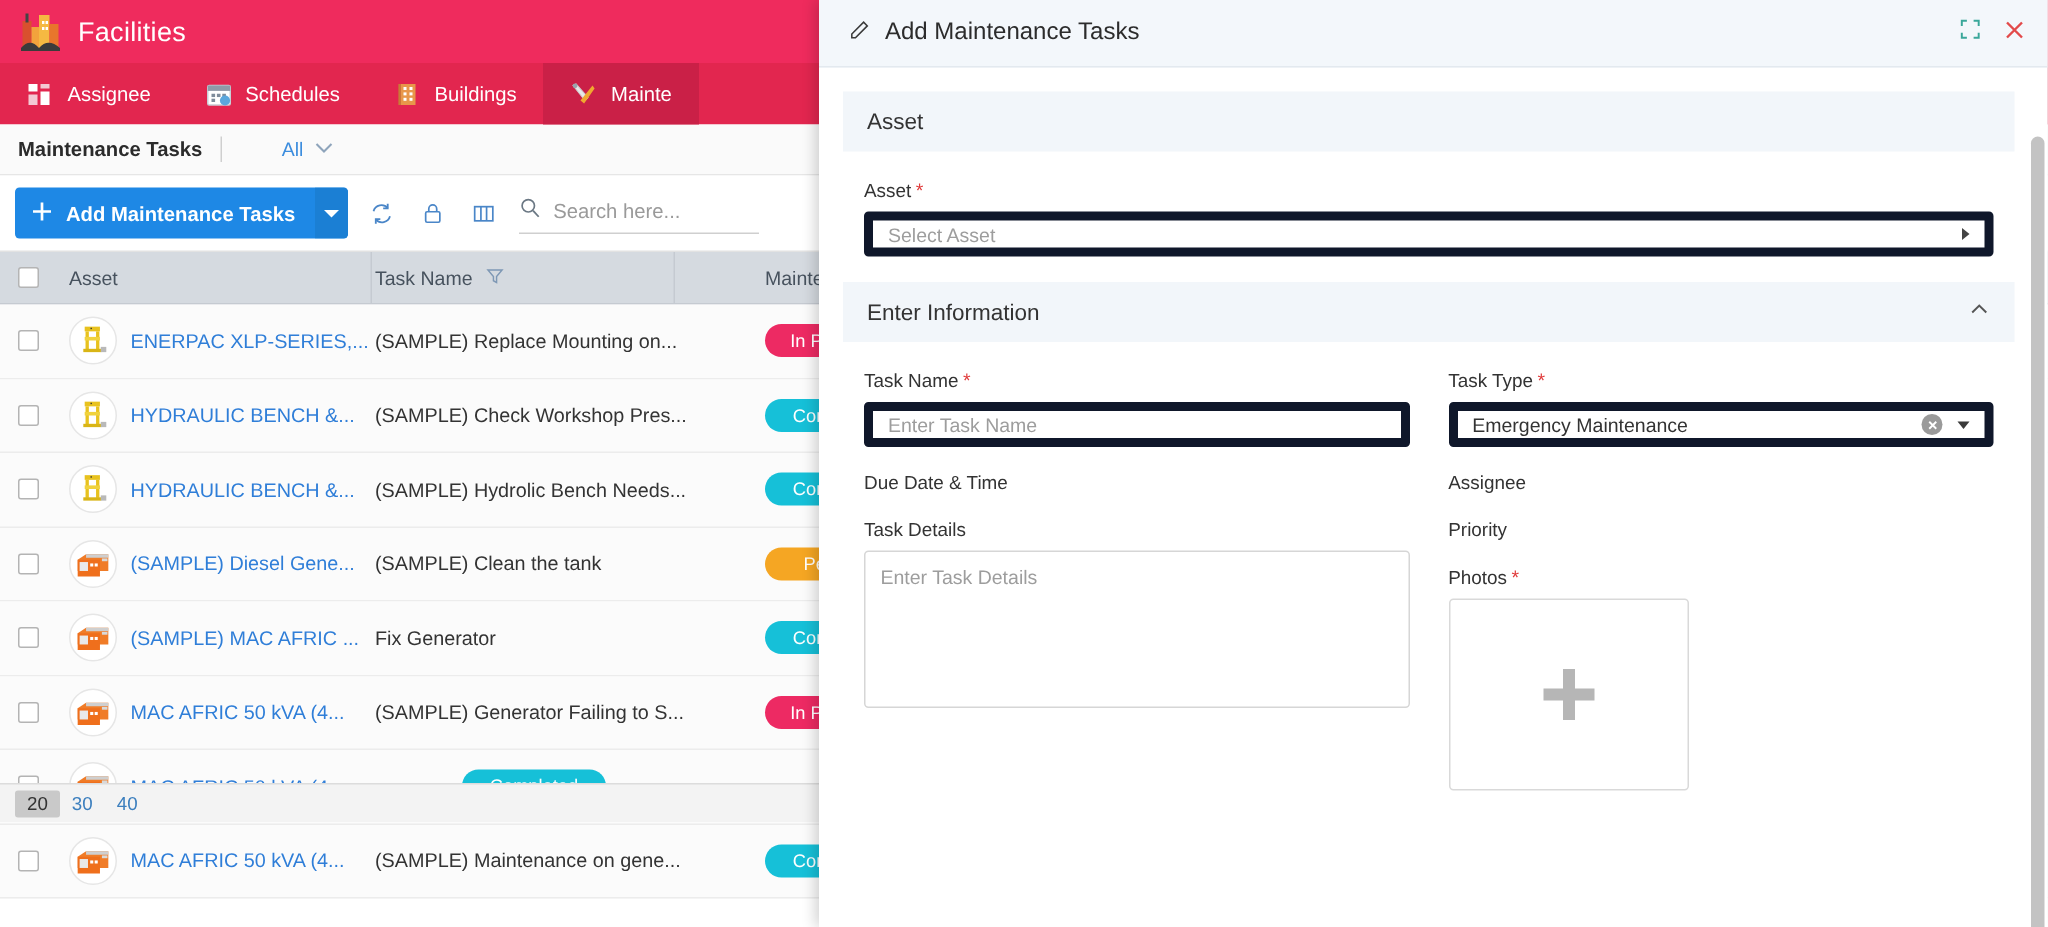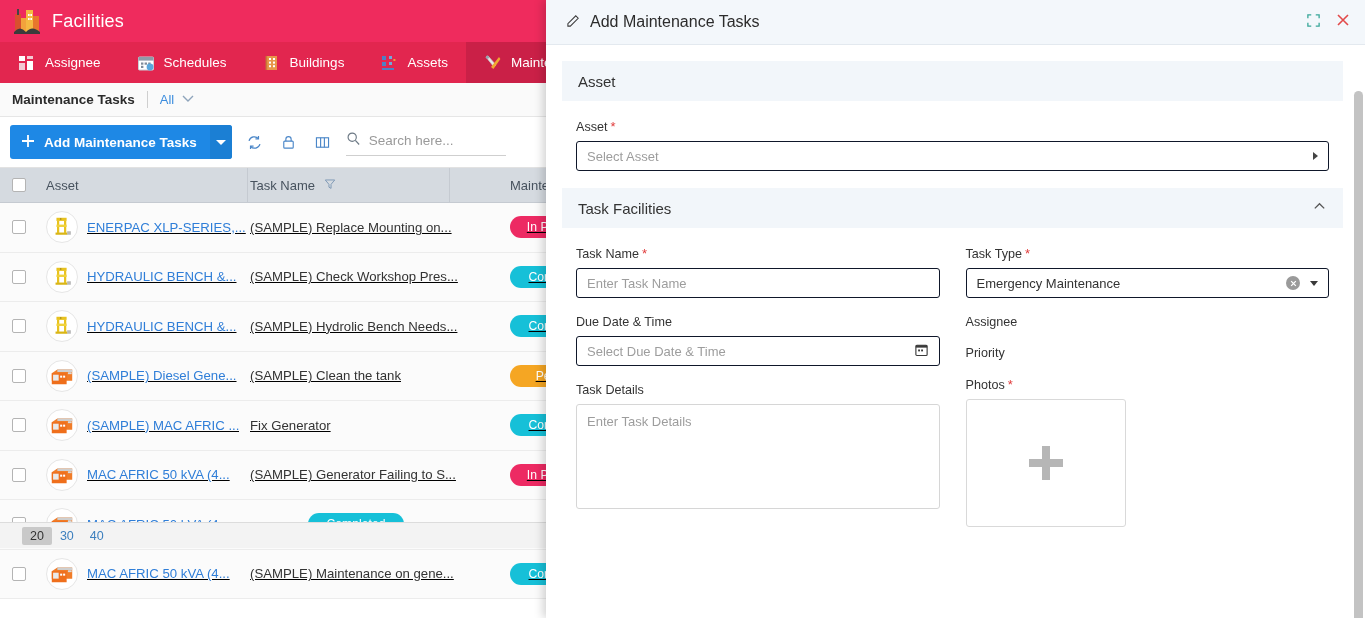--- a/index.html
+++ b/index.html
@@ -32,21 +32,21 @@
   }
   .nav-item.active { background: #ca2047; }
   .nav-ico { width: 18px; height: 18px; display: block; flex: 0 0 18px; }
 
   .pagebar {
     height: 34px; background: #fafafa; border-bottom: 1px solid #e6e6e6;
     display: flex; align-items: center; padding-left: 12px; gap: 12px;
   }
   .pagebar-title { font-size: 13.5px; color: #2b2b2b; font-weight: bold; }
   .pagebar-sep { width: 1px; height: 17px; background: #cfcfcf; }
-  .pagebar-filter { display: flex; align-items: center; gap: 7px; cursor: pointer; }
+  .pagebar-filter { display: flex; align-items: center; gap: 7px; cursor: pointer; margin-left: 28px; }
   .pagebar-filter span { color: #3c8dde; font-size: 13px; }
 
   .toolbar {
     height: 50px; display: flex; align-items: center; gap: 0; padding: 0 10px;
     background: #ffffff;
   }
   .addbtn {
     display: flex; align-items: center; height: 34px;
     background: #1e88e5; border-radius: 3px; overflow: hidden; cursor: pointer;
   }
@@ -86,21 +86,21 @@
   .gh.c-task  { width: 202px; }
   .gh.c-status{ width: 160px; padding-left: 60px; border-right: none;}
   .chk {
     width: 14px; height: 14px; border: 1px solid #b4b4b4; background: #fff; border-radius: 2px;
     display: block; cursor: pointer;
   }
   .row {
     display: flex; height: 49.5px; align-items: center;
     border-bottom: 1px solid #ececec; background: #fbfbfb;
   }
-  .cell { display: flex; align-items: center; height: 100%; text-decoration: underline; }
+  .cell { display: flex; align-items: center; height: 100%; }
   .c-check { width: 36px; padding-left: 12px; }
   .c-asset { width: 212px; gap: 9px; padding-left: 10px; }
   .c-task  { width: 202px; padding-left: 2px; }
   .c-status{ width: 160px; padding-left: 60px; }
   .avatar {
     width: 32px; height: 32px; border-radius: 50%; border: 1px solid #e6e6e6;
     background: #fff; display: flex; align-items: center; justify-content: center;
     flex: 0 0 32px; overflow: hidden;
   }
   .asset-link {
@@ -109,21 +109,21 @@
   }
   .task-text { color: #333; font-size: 13.2px; white-space: nowrap; }
   .badge {
     display: inline-flex; align-items: center; justify-content: center;
     height: 22px; border-radius: 11px; color: #fff; font-size: 12.2px;
     padding: 0 14px; min-width: 96px; white-space: nowrap;
   }
   .pager {
     position: absolute; left: 0; bottom: 0; width: 546px; height: 26px;
     background: #f3f3f3; border-top: 1px solid #dcdcdc;
-    display: flex; align-items: center; gap: 0; padding-left: 22px;
+    display: flex; align-items: center; gap: 0; padding-left: 10px;
   }
   .pg {
     font-size: 12.5px; color: #3c7fbe; padding: 2px 8px; cursor: pointer; border-radius: 2px;
   }
   .pg.sel { background: #c9c9c9; color: #333; }
 
   
   .modal {
     position: absolute; left: 546px; top: 0; width: 819px; height: 618px;
     background: #ffffff; box-shadow: -3px 0 9px rgba(0,0,0,.18);
@@ -141,21 +141,21 @@
   .section-head {
     background: #f2f6fa; height: 40px; display: flex; align-items: center;
     padding: 0 16px; margin-top: 16px; color: #333; font-size: 15px;
   }
   .section-head .sh-toggle { margin-left: auto; cursor: pointer; }
   .section-body { padding: 18px 14px 0 14px; }
 
   .field-label { font-size: 12.6px; color: #333; margin-bottom: 7px; display: flex; gap: 3px; align-items: baseline; }
   .req { color: #e03b3b; font-size: 13px; }
   .inp {
-    height: 30px; border: 1px solid #0f172a; border-radius: 3px; background: #fff;
+    height: 30px; border: 6px solid #0f172a; border-radius: 3px; background: #fff;
     display: flex; align-items: center; padding: 0 10px; font-size: 13px; color: #333;
     width: 100%;
   }
   .inp .ph { color: #9d9d9d; }
   .inp .val { color: #333; }
   .inp .right { margin-left: auto; display: flex; align-items: center; gap: 10px; }
   .caret-sm { width: 0; height: 0; border-top: 4px solid transparent; border-bottom: 4px solid transparent; border-left: 5px solid #444; }
   .caret-dn { width: 0; height: 0; border-left: 4.5px solid transparent; border-right: 4.5px solid transparent; border-top: 5px solid #3a3a3a; }
   .clear-btn {
     width: 14px; height: 14px; border-radius: 50%; background: #9a9a9a;
@@ -243,33 +243,20 @@
             <rect x="2.6" y="2" width="1.6" height="14" fill="#c87b36"></rect>
             <rect x="6" y="4" width="2" height="2" fill="#fff"></rect>
             <rect x="10" y="4" width="2" height="2" fill="#fff"></rect>
             <rect x="6" y="7.6" width="2" height="2" fill="#fff"></rect>
             <rect x="10" y="7.6" width="2" height="2" fill="#fff"></rect>
             <rect x="6" y="11.2" width="2" height="2" fill="#fff"></rect>
             <rect x="10" y="11.2" width="2" height="2" fill="#fff"></rect>
           </svg>
         </span>
         <span>Buildings</span>
-      </div>
-      <div class="nav-item">
-        <span class="nav-ico">
-          <svg viewBox="0 0 18 18" width="18" height="18">
-            <rect x="2" y="2" width="4" height="4" fill="#4f7fc4"></rect>
-            <rect x="2" y="8" width="4" height="4" fill="#4f7fc4"></rect>
-            <rect x="9" y="2" width="3" height="3" fill="#6fa8dc"></rect>
-            <rect x="9" y="8" width="3" height="3" fill="#6fa8dc"></rect>
-            <rect x="2" y="14" width="12" height="2" fill="#4f7fc4"></rect>
-            <rect x="13.4" y="5" width="2" height="2" fill="#f0a030"></rect>
-          </svg>
-        </span>
-        <span>Assets</span>
       </div>
       <div class="nav-item active">
         <span class="nav-ico">
           <svg viewBox="0 0 18 18" width="18" height="18">
             <path d="M2 3 L10 13 L12 11 L4 2 Z" fill="#e8e8e8" stroke="#cfcfcf" stroke-width=".7"></path>
             <path d="M15 3 L7 13 L9.4 15 L16.4 5 Z" fill="#f0a830"></path>
             <circle cx="3.4" cy="3.2" r="1.6" fill="#9aa3ad"></circle>
           </svg>
         </span>
         <span>Mainte</span>
@@ -600,21 +587,21 @@
             <div class="inp">
               <span class="ph">Select Asset</span>
               <span class="right">
                 <span class="caret-sm"></span>
               </span>
             </div>
           </div>
         </div>
 
         <div class="section-head">
-          <span>Task Facilities</span>
+          <span>Enter Information</span>
           <span class="sh-toggle">
             <svg viewBox="0 0 16 16" width="15" height="15">
                 <path d="M3 10 L8 5 L13 10" stroke="#555" stroke-width="1.4" fill="none"></path>
               </svg>
           </span>
         </div>
 
         <div class="section-body">
           <div class="form-grid">
 
@@ -625,33 +612,20 @@
                   <span class="req">*</span>
                 </div>
                 <div class="inp">
                   <span class="ph">Enter Task Name</span>
                 </div>
               </div>
 
               <div class="fgroup">
                 <div class="field-label">
                   <span>Due Date &amp; Time</span>
-                </div>
-                <div class="inp">
-                  <span class="ph">Select Due Date &amp; Time</span>
-                  <span class="right">
-                    <span>
-                      <svg viewBox="0 0 16 16" width="15" height="15">
-                        <rect x="2" y="3.4" width="12" height="11" rx="1" stroke="#3a3a3a" stroke-width="1.2" fill="none"></rect>
-                        <rect x="2" y="3.4" width="12" height="2.6" fill="#3a3a3a"></rect>
-                        <rect x="4.4" y="8" width="2" height="2" fill="#3a3a3a"></rect>
-                        <rect x="7.6" y="8" width="2" height="2" fill="#3a3a3a"></rect>
-                      </svg>
-                    </span>
-                  </span>
                 </div>
               </div>
 
               <div class="fgroup">
                 <div class="field-label">
                   <span>Task Details</span>
                 </div>
                 <div class="ta">
                   <span>Enter Task Details</span>
                 </div>

